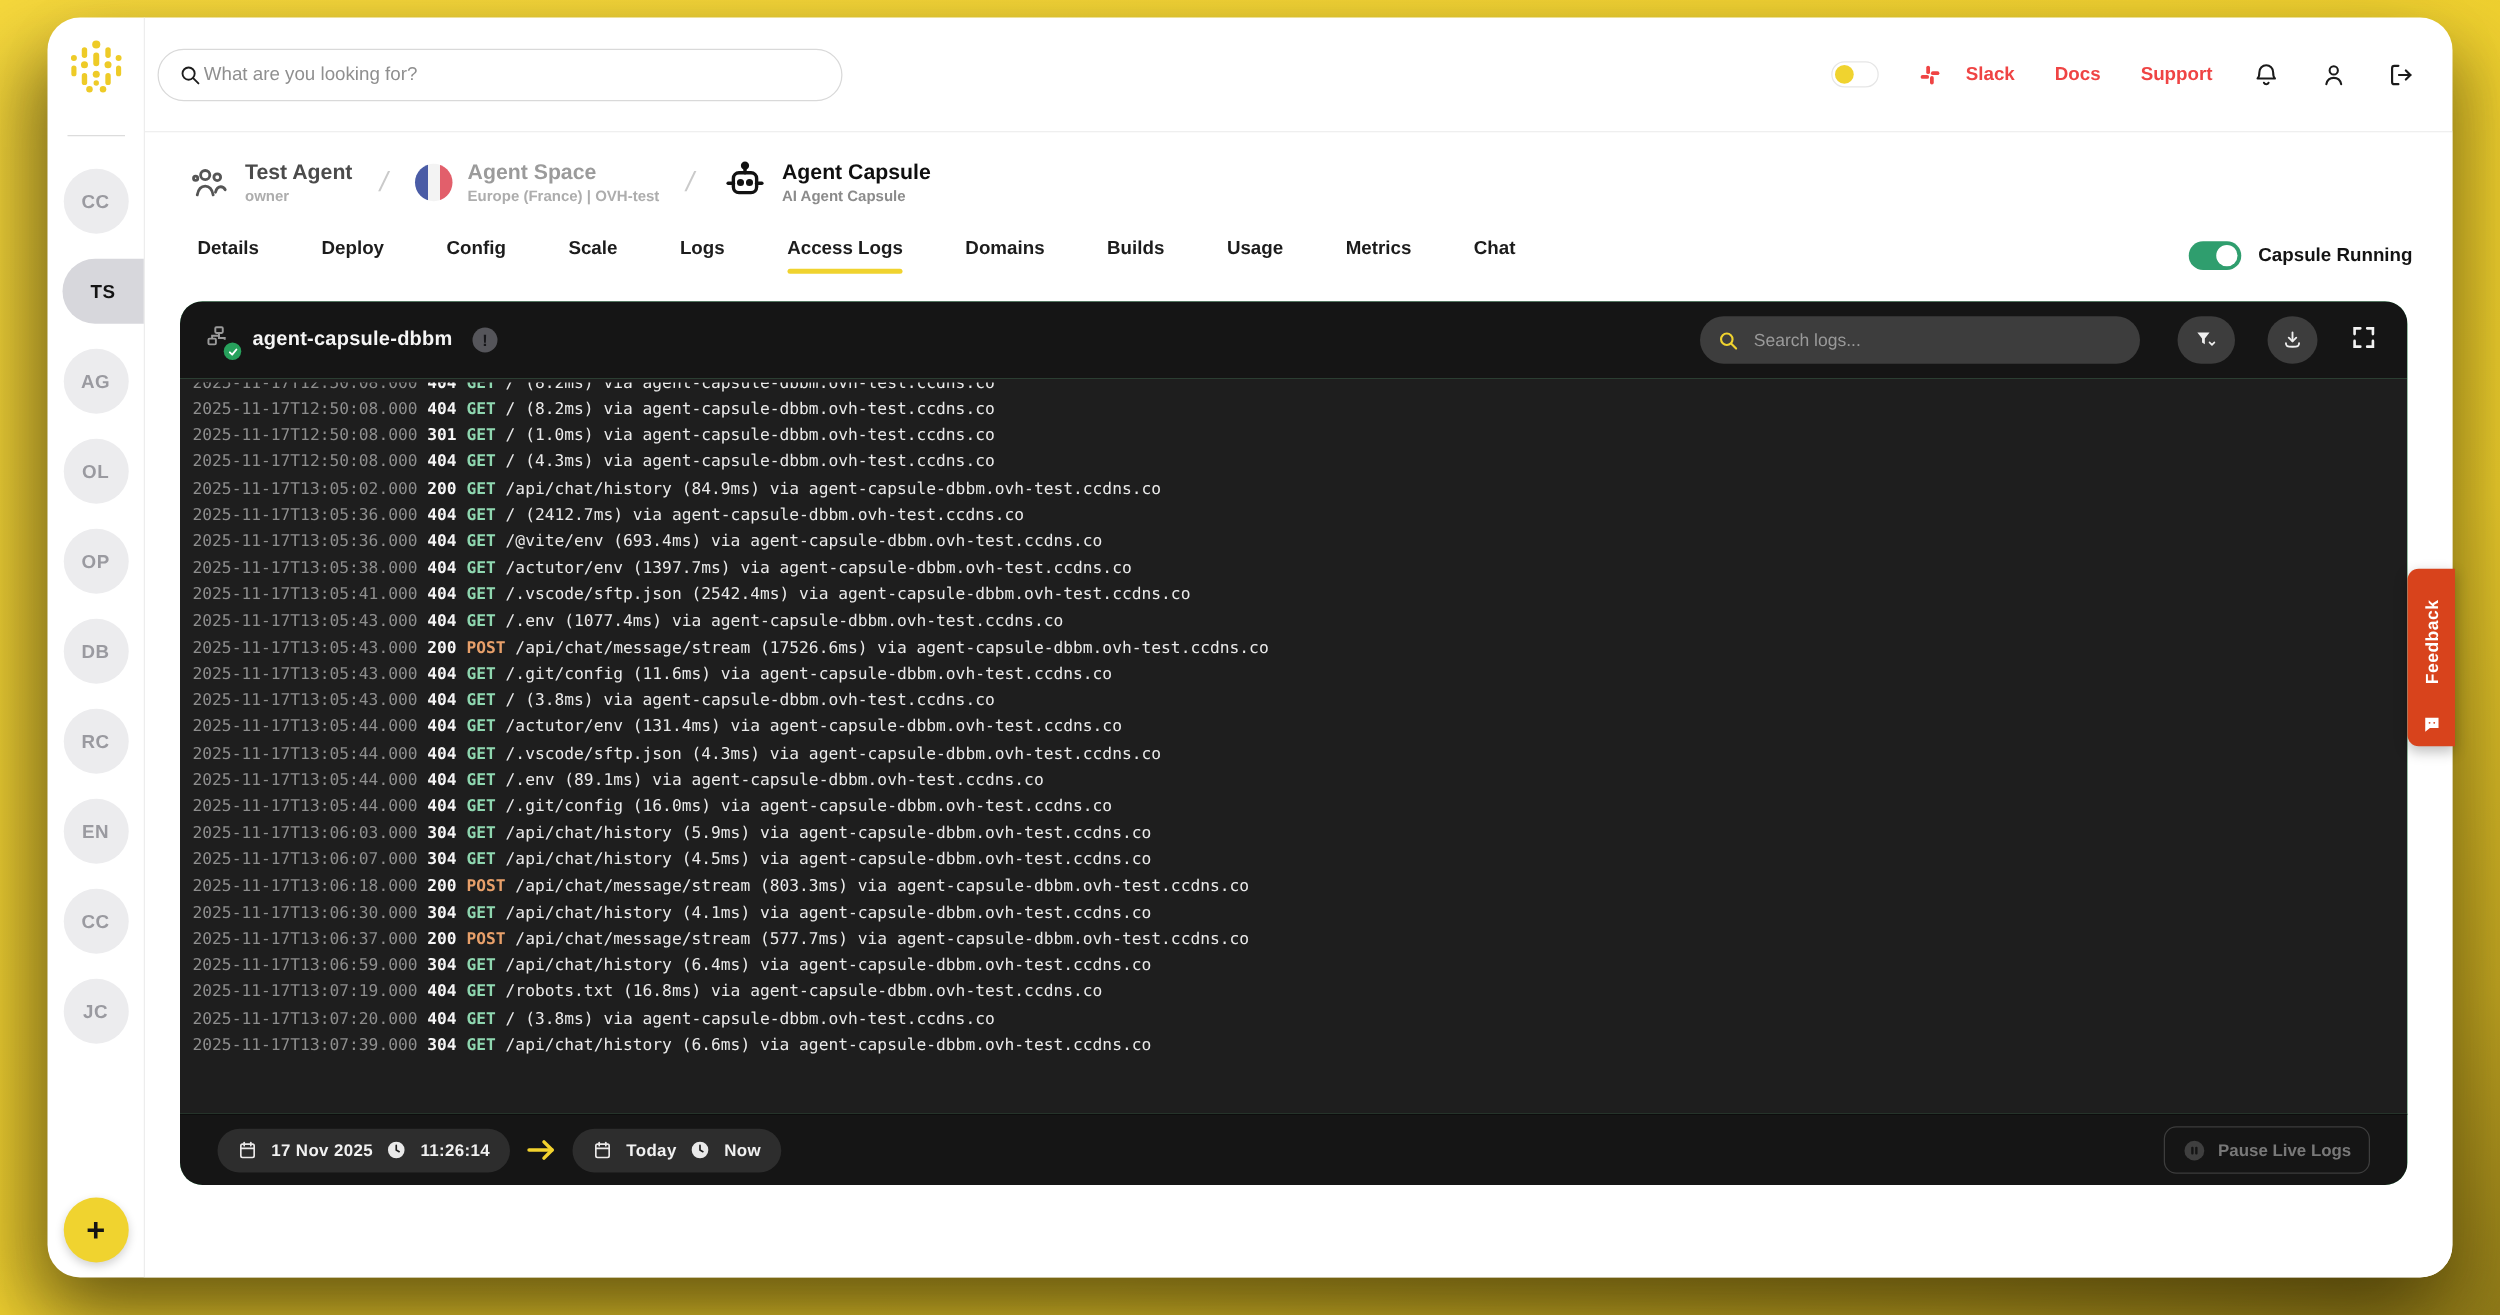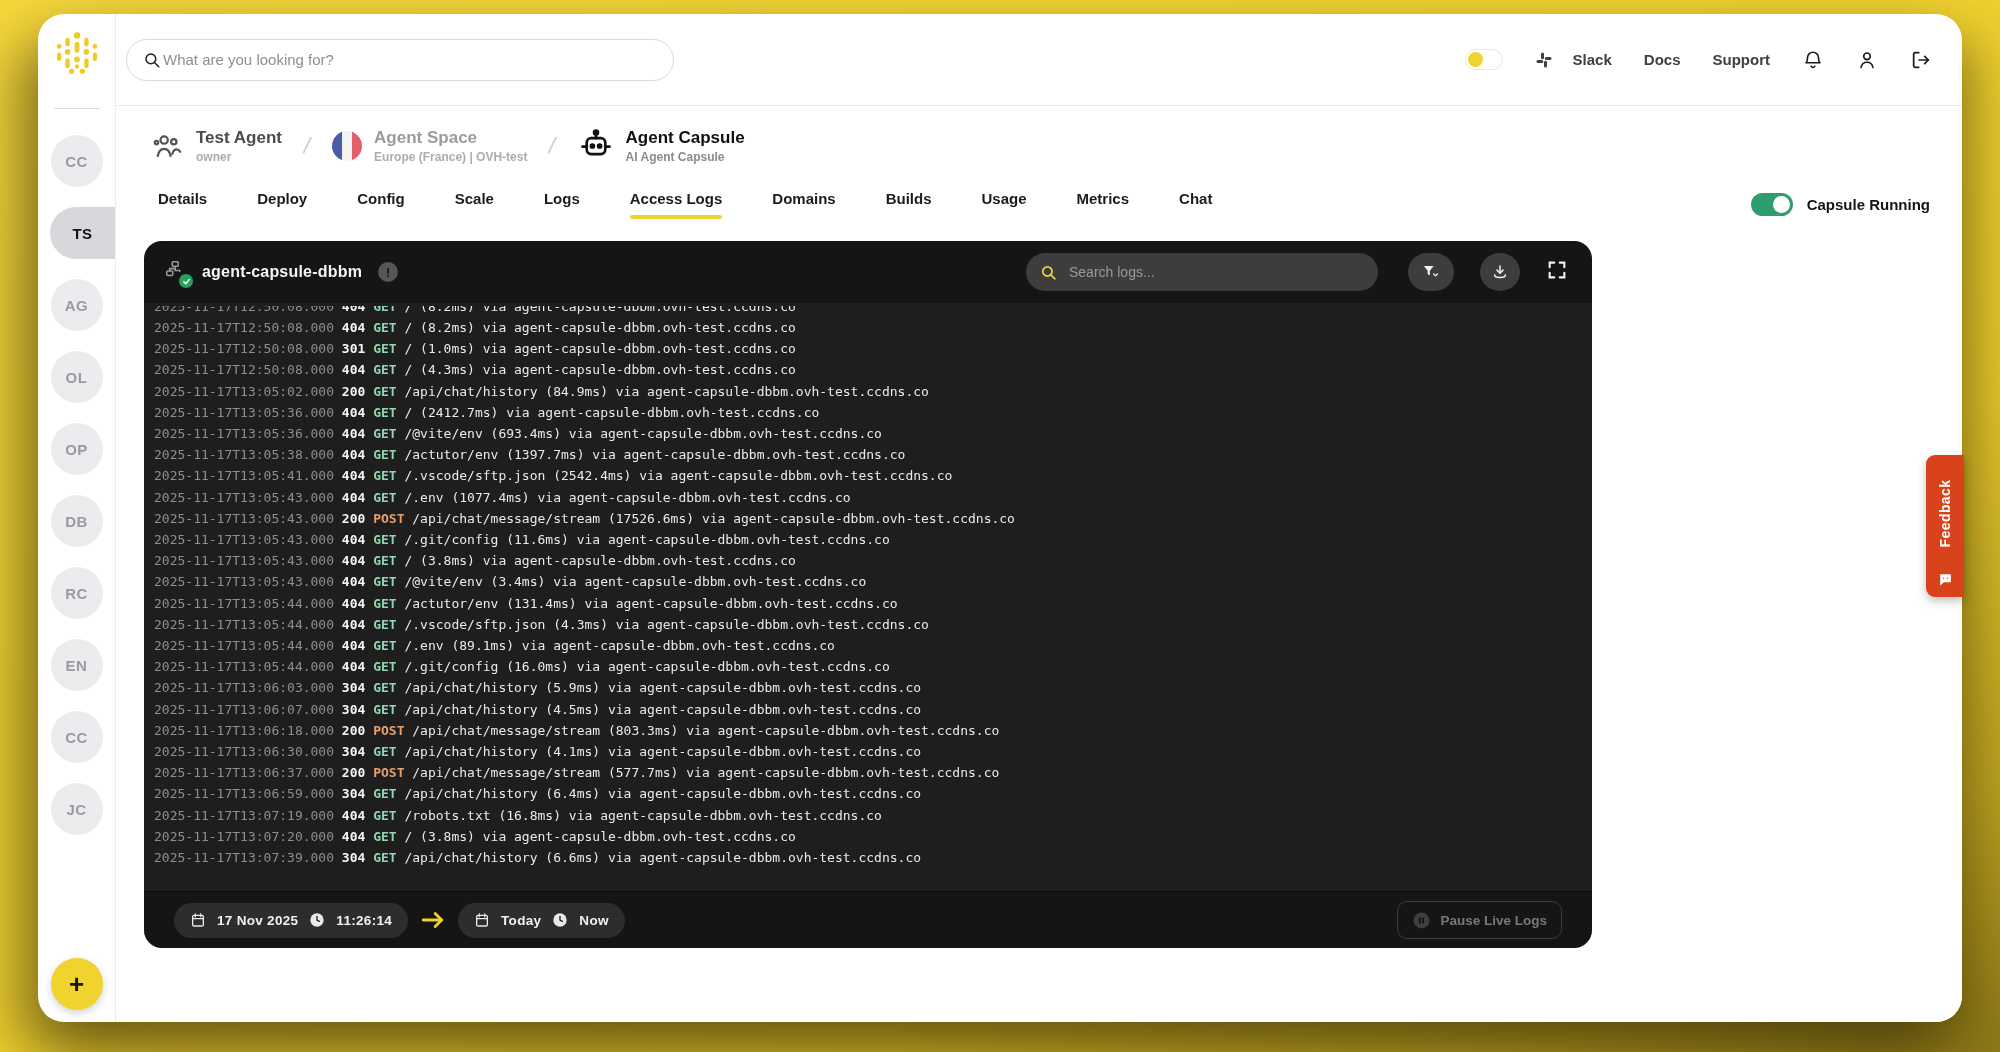--- a/index.html
+++ b/index.html
@@ -30,21 +30,21 @@
   .main{flex:1;display:flex;flex-direction:column;min-width:0;}
   .topbar{height:92px;flex:0 0 92px;display:flex;align-items:center;padding:0 30px 0 10px;border-bottom:1px solid #eaeaea;box-sizing:border-box;}
   .search-pill{width:548px;height:42px;border:1.5px solid #d9d9d9;border-radius:22px;display:flex;align-items:center;
     padding:0 16px;box-sizing:border-box;background:#fff;}
   .search-pill svg{width:18px;height:18px;color:#1d1d1d;flex:0 0 auto;}
   .search-pill input{border:none;outline:none;flex:1;font-size:15px;color:#333;font-family:"Liberation Sans",sans-serif;background:transparent;}
   .search-pill input::placeholder{color:#8f8f8f;}
   .topbar-right{margin-left:auto;display:flex;align-items:center;gap:32px;}
   .theme-toggle{width:38px;height:21px;border-radius:11px;background:#fff;border:1.5px solid #e6e6e6;position:relative;cursor:pointer;box-sizing:border-box;}
   .theme-toggle .knob{position:absolute;left:2px;top:1.5px;width:15px;height:15px;border-radius:50%;background:#f0d32f;}
-  .top-link{display:flex;align-items:center;gap:20px;font-size:15px;font-weight:700;color:#404040;cursor:pointer;}
+  .top-link{display:flex;align-items:center;gap:20px;font-size:15px;font-weight:700;color:#ef4444;cursor:pointer;}
   .top-link svg{width:18px;height:18px;}
   .top-icon{width:22px;height:22px;color:#1b1b1b;cursor:pointer;display:flex;}
   .top-icon svg{width:22px;height:22px;}
   
   .content{flex:1;padding:22px 30px 0 28px;box-sizing:border-box;background:#fff;position:relative;}
   .breadcrumb{display:flex;align-items:center;gap:22px;padding-left:6px;}
   .crumb{display:flex;align-items:center;gap:12px;cursor:pointer;}
   .crumb .icon{display:flex;align-items:center;justify-content:center;}
   .crumb .txt{display:flex;flex-direction:column;gap:2px;}
   .crumb .title{font-size:17px;font-weight:700;}
@@ -61,21 +61,21 @@
   .tabs-row{display:flex;align-items:center;margin-top:26px;padding-left:14px;}
   .tabs{display:flex;gap:50px;}
   .tab{font-size:15px;font-weight:600;color:#1c1c1c;cursor:pointer;position:relative;padding-bottom:12px;}
   .tab.active{font-weight:800;}
   .tab.active::after{content:"";position:absolute;left:0;right:0;bottom:0;height:4px;border-radius:2px;background:#f0d32f;}
   .capsule-status{margin-left:auto;display:flex;align-items:center;gap:14px;padding-right:2px;}
   .green-toggle{width:42px;height:23px;border-radius:12px;background:#2f9e6e;position:relative;cursor:pointer;}
   .green-toggle .knob{position:absolute;right:3px;top:3px;width:17px;height:17px;border-radius:50%;background:#fff;}
   .capsule-label{font-size:15px;font-weight:600;color:#141414;}
   
-  .log-panel{margin-top:22px;margin-left:0;width:1448px;height:707px;border-radius:18px;overflow:hidden;
+  .log-panel{margin-top:22px;margin-left:0;width:1782px;height:707px;border-radius:18px;overflow:hidden;
     display:flex;flex-direction:column;background:#86efac;}
   .log-header{height:62px;flex:0 0 62px;background:#151515;display:flex;align-items:center;padding:0 20px;gap:12px;box-sizing:border-box;}
   .svc-icon{position:relative;width:26px;height:26px;flex:0 0 auto;}
   .svc-icon svg{width:22px;height:22px;color:#9a9a9a;}
   .svc-badge{position:absolute;right:-3px;bottom:-3px;width:14px;height:14px;border-radius:50%;background:#27a15c;display:flex;align-items:center;justify-content:center;}
   .svc-badge svg{width:9px;height:9px;color:#fff;}
   .log-title{color:#f5f5f5;font-size:16px;font-weight:700;letter-spacing:.2px;}
   .info-chip{width:20px;height:20px;border-radius:50%;background:#55555a;color:#17171a;font-size:13px;font-weight:800;
     display:flex;align-items:center;justify-content:center;cursor:pointer;margin-left:4px;}
   .log-search{margin-left:auto;width:352px;height:38px;border-radius:19px;background:#3d3d3d;display:flex;align-items:center;
@@ -349,21 +349,20 @@
   <div class="log-line"><span class="ts">2025-11-17T13:05:41.000</span><span> </span><span class="st">404</span><span> </span><span class="mt get">GET</span><span> </span><span class="rest">/.vscode/sftp.json (2542.4ms) via agent-capsule-dbbm.ovh-test.ccdns.co</span></div>
 
   <div class="log-line"><span class="ts">2025-11-17T13:05:43.000</span><span> </span><span class="st">404</span><span> </span><span class="mt get">GET</span><span> </span><span class="rest">/.env (1077.4ms) via agent-capsule-dbbm.ovh-test.ccdns.co</span></div>
 
   <div class="log-line"><span class="ts">2025-11-17T13:05:43.000</span><span> </span><span class="st">200</span><span> </span><span class="mt post">POST</span><span> </span><span class="rest">/api/chat/message/stream (17526.6ms) via agent-capsule-dbbm.ovh-test.ccdns.co</span></div>
 
   <div class="log-line"><span class="ts">2025-11-17T13:05:43.000</span><span> </span><span class="st">404</span><span> </span><span class="mt get">GET</span><span> </span><span class="rest">/.git/config (11.6ms) via agent-capsule-dbbm.ovh-test.ccdns.co</span></div>
 
   <div class="log-line"><span class="ts">2025-11-17T13:05:43.000</span><span> </span><span class="st">404</span><span> </span><span class="mt get">GET</span><span> </span><span class="rest">/ (3.8ms) via agent-capsule-dbbm.ovh-test.ccdns.co</span></div>
 
-  <div class="log-line"><span class="ts">2025-11-17T13:05:43.000</span><span> </span><span class="st">404</span><span> </span><span class="mt get">GET</span><span> </span><span class="rest">/@vite/env (3.4ms) via agent-capsule-dbbm.ovh-test.ccdns.co</span></div>
 
   <div class="log-line"><span class="ts">2025-11-17T13:05:44.000</span><span> </span><span class="st">404</span><span> </span><span class="mt get">GET</span><span> </span><span class="rest">/actutor/env (131.4ms) via agent-capsule-dbbm.ovh-test.ccdns.co</span></div>
 
   <div class="log-line"><span class="ts">2025-11-17T13:05:44.000</span><span> </span><span class="st">404</span><span> </span><span class="mt get">GET</span><span> </span><span class="rest">/.vscode/sftp.json (4.3ms) via agent-capsule-dbbm.ovh-test.ccdns.co</span></div>
 
   <div class="log-line"><span class="ts">2025-11-17T13:05:44.000</span><span> </span><span class="st">404</span><span> </span><span class="mt get">GET</span><span> </span><span class="rest">/.env (89.1ms) via agent-capsule-dbbm.ovh-test.ccdns.co</span></div>
 
   <div class="log-line"><span class="ts">2025-11-17T13:05:44.000</span><span> </span><span class="st">404</span><span> </span><span class="mt get">GET</span><span> </span><span class="rest">/.git/config (16.0ms) via agent-capsule-dbbm.ovh-test.ccdns.co</span></div>
 
   <div class="log-line"><span class="ts">2025-11-17T13:06:03.000</span><span> </span><span class="st">304</span><span> </span><span class="mt get">GET</span><span> </span><span class="rest">/api/chat/history (5.9ms) via agent-capsule-dbbm.ovh-test.ccdns.co</span></div>

